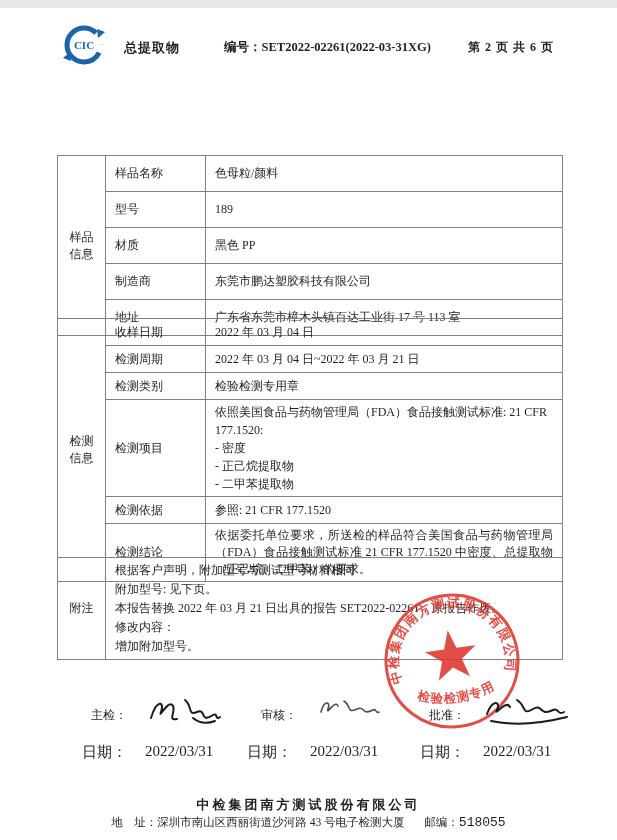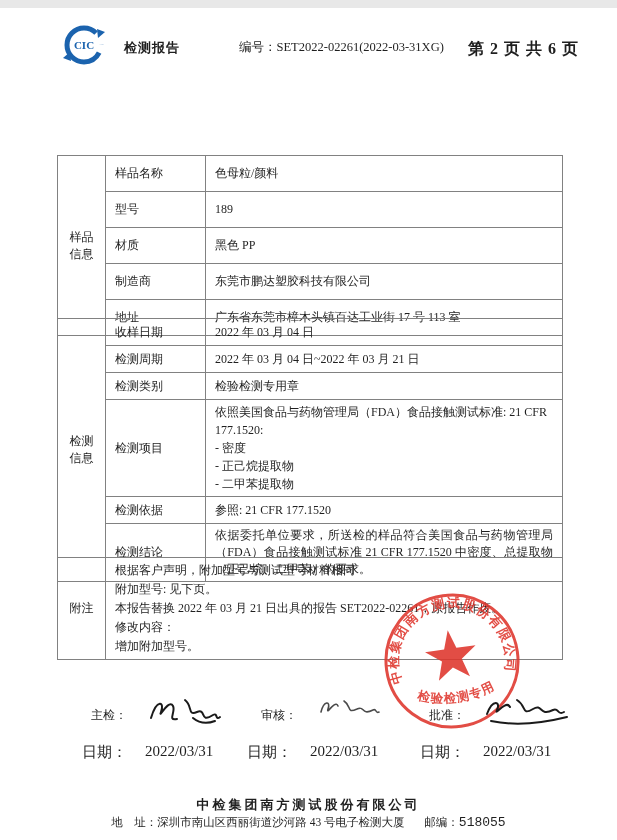--- a/index.html
+++ b/index.html
@@ -1,21 +1,21 @@
 <!DOCTYPE html>
 <html><head>
 <meta charset="utf-8">
 <style>
   html,body{margin:0;padding:0;background:#e8e8e8;}
   .page{position:relative;width:617px;height:840px;background:#ffffff;margin:8px auto;
         font-family:"Liberation Serif","DejaVu Serif",serif;color:#1f1f1f;overflow:hidden;}
   
   .hdr-title{position:absolute;left:124px;top:31px;font-size:13px;font-weight:bold;letter-spacing:1px;}
-  .hdr-no{position:absolute;left:239px;top:31px;font-size:12.5px;font-weight:normal;}
-  .hdr-page{position:absolute;left:468px;top:31px;font-size:16px;font-weight:bold;letter-spacing:1px;}
+  .hdr-no{position:absolute;left:224px;top:31px;font-size:12.5px;font-weight:bold;}
+  .hdr-page{position:absolute;left:468px;top:31px;font-size:12px;font-weight:bold;letter-spacing:1px;}
   .logo{position:absolute;left:61px;top:14px;}
   
   table.grp{position:absolute;left:57px;width:506px;border-collapse:collapse;table-layout:fixed;}
   table.grp td{border:1px solid #818181;font-size:12px;color:#1f1f1f;padding:3px 9px;vertical-align:middle;}
   td.gl{text-align:center;padding:3px 4px;}
   td.fl{padding-left:11px;}
   .multiline div{line-height:18px;}
   .just{line-height:17px;text-align:justify;}
   
   .notes-line{line-height:19px;}
@@ -43,21 +43,21 @@
 <body>
 
 <div class="page">
 
   <svg class="logo" width="46" height="46" viewBox="0 0 46 46">
     <circle cx="23" cy="23" r="17" fill="#ffffff" stroke="#1b63ae" stroke-width="5" stroke-dasharray="85 13" stroke-dashoffset="-8"></circle>
     <polygon points="36,7 44,10 37,16" fill="#1b63ae"></polygon>
     <polygon points="10,39 2,36 9,30" fill="#1b63ae"></polygon>
     <text x="23" y="27" text-anchor="middle" font-size="11" font-weight="bold" fill="#1b63ae" font-family="Liberation Serif, serif">CIC</text>
   </svg>
-  <div class="hdr-title">检测报告</div>
+  <div class="hdr-title">总提取物</div>
   <div class="hdr-no">编号：SET2022-02261(2022-03-31XG)</div>
   <div class="hdr-page">第 2 页 共 6 页</div>
 
 
   <table class="grp" style="top:147px">
     <colgroup>
         <col style="width:48px">
         <col style="width:100px">
         <col>
       </colgroup>

